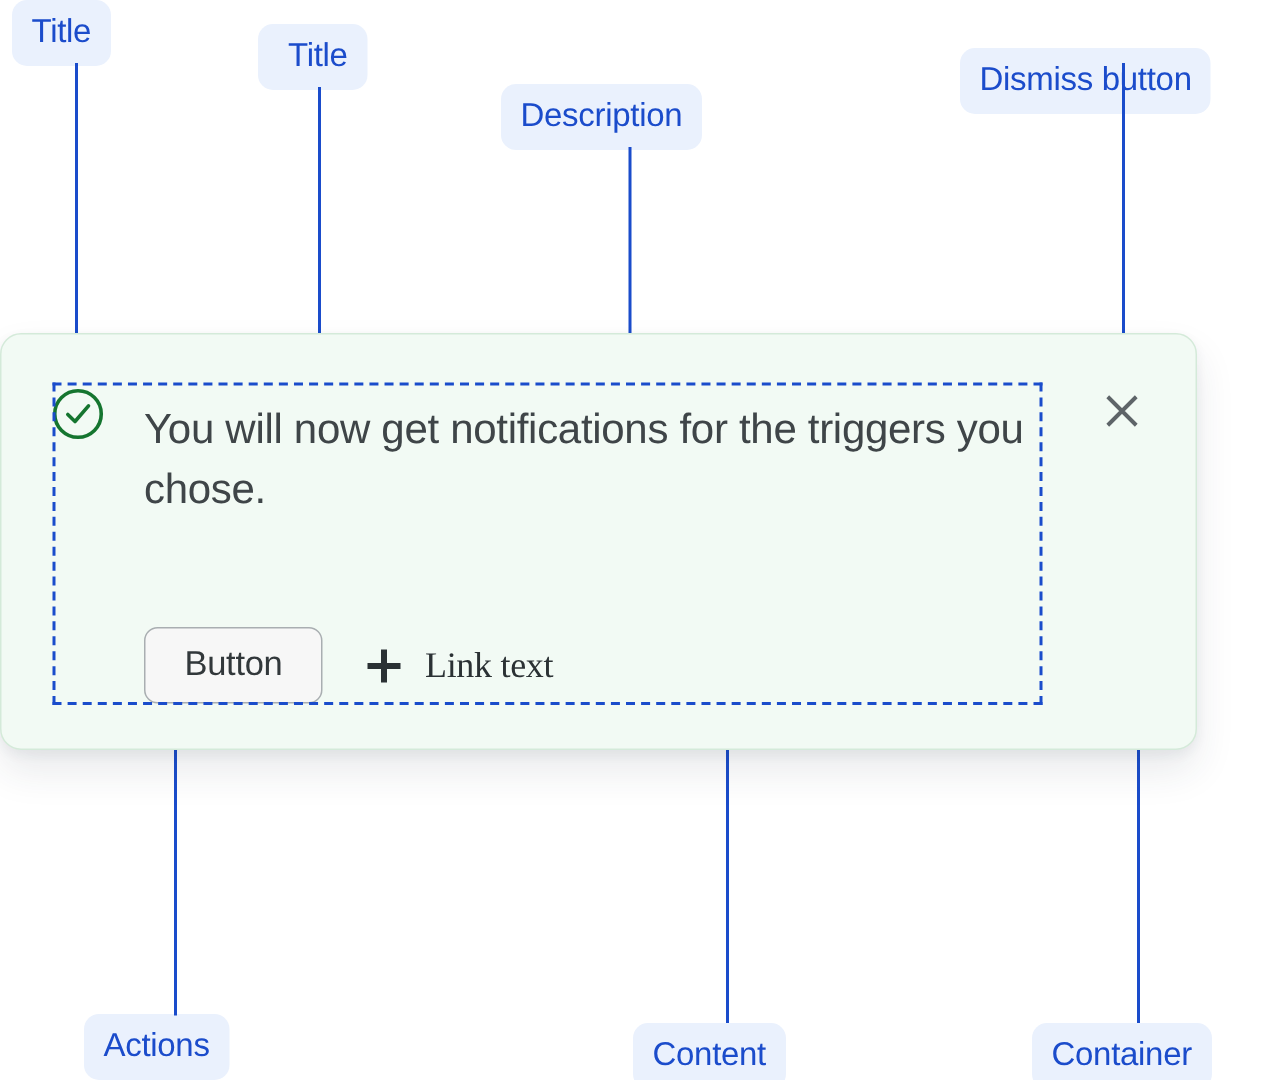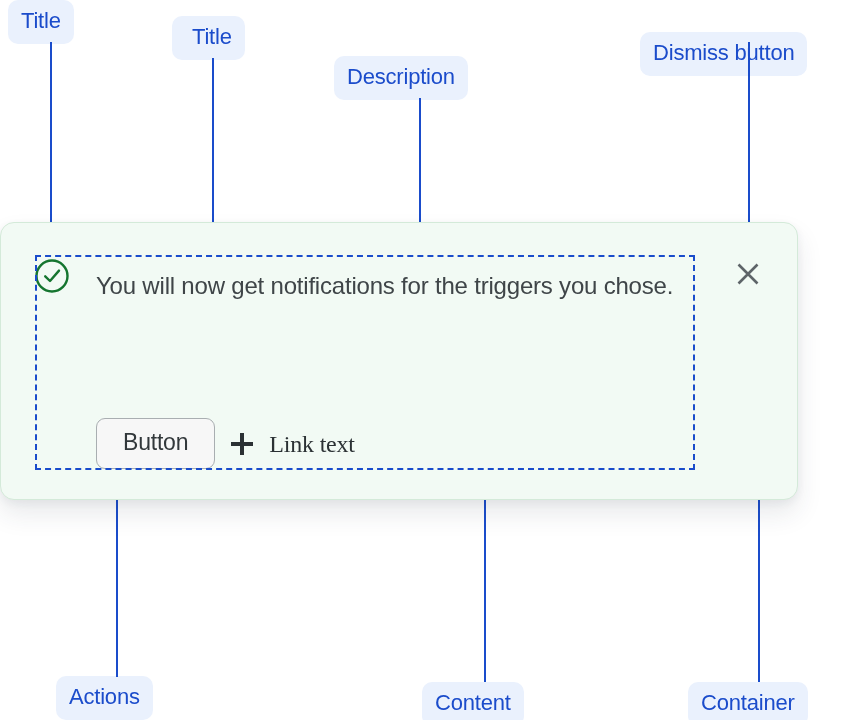--- a/index.html
+++ b/index.html
@@ -94,36 +94,36 @@
   .notif-title {
     color: #14752f;
     font-size: 24px;
     font-weight: 700;
     line-height: 34px;
     letter-spacing: -0.2px;
     margin: 0;
   }
   .notif-desc {
     color: #3f4548;
-    font-size: 24px;
+    font-size: 28px;
     font-weight: 400;
     line-height: 40px;
     letter-spacing: -0.2px;
     margin: 8px 0 0 0;
     max-width: 600px;
   }
 
   
   .actions-row {
     position: absolute;
     left: 96px;
     top: 418px;
     display: flex;
     align-items: center;
-    gap: 16px;
+    gap: 30px;
   }
   .action-button {
     background: #f7f7f7;
     border: 1px solid #a9aeb1;
     border-radius: 9px;
     color: #32383b;
     font-family: "Liberation Sans", sans-serif;
     font-size: 23px;
     font-weight: 400;
     letter-spacing: -0.2px;

